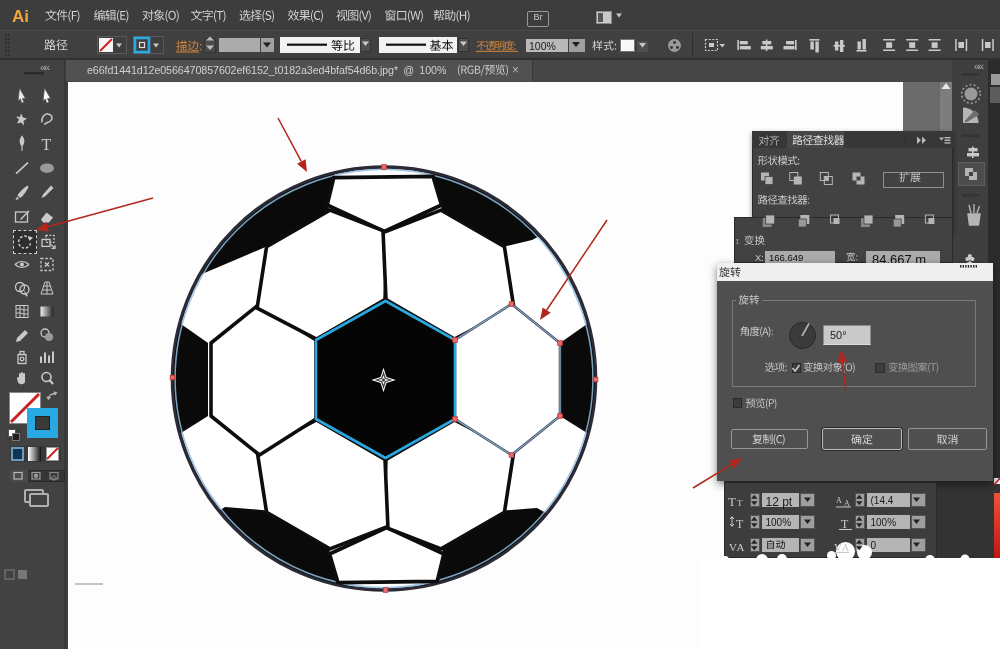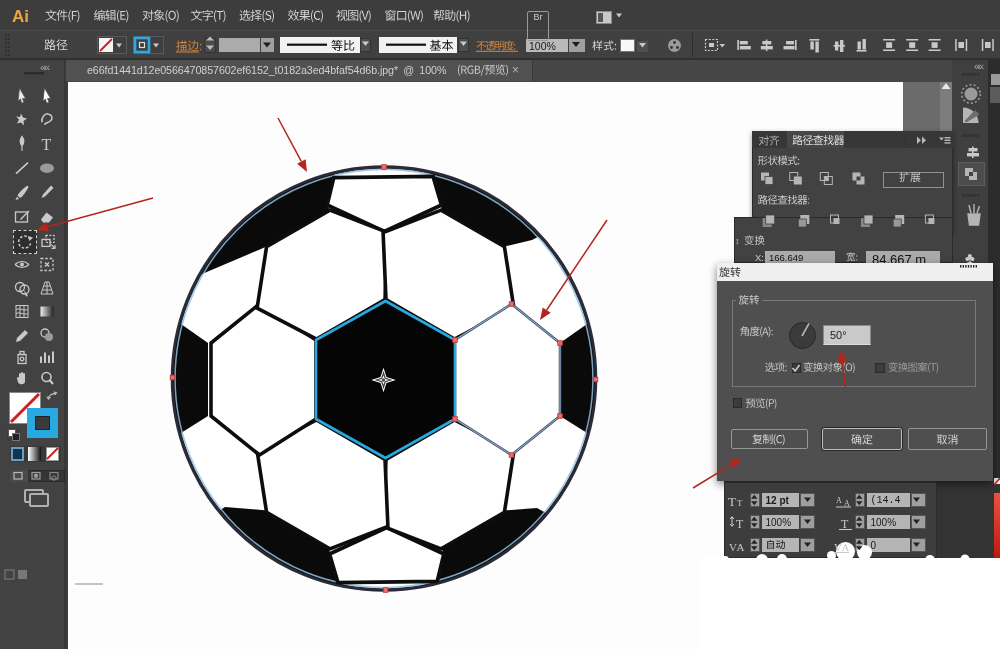--- a/index.html
+++ b/index.html
@@ -37,21 +37,21 @@
 <div class="a" style="left:569px;top:39px;width:16px;height:13px;background:#9f9f9f"></div>
 <div class="a" style="left:620px;top:39px;width:15px;height:13px;background:#f8f8f8;border:1px solid #777"></div>
 <div class="a" style="left:637px;top:41px;width:11px;height:11px;background:#4e4e4e"></div>
 <div class="a" style="left:222px;top:39.5px;font-size:10px;color:#222;white-space:pre;"></div>
 <div class="a" style="left:529px;top:40px;font-size:10.5px;color:#1a1a1a;white-space:pre;">100%</div>
 <div class="a" style="left:692px;top:33px;width:1px;height:24px;background:#2e2e2e"></div>
 <div class="a" style="left:87px;top:63.8px;font-size:10.7px;color:#cfcfcf;white-space:pre;letter-spacing:-0.08px">e66fd1441d12e0566470857602ef6152_t0182a3ed4bfaf54d6b.jpg* @ 100%</div>
 <div class="a" style="left:512px;top:62.5px;font-size:12px;color:#b5b5b5;white-space:pre;">×</div>
 <div class="a" style="left:974px;top:60px;font-size:11px;color:#a9a9a9;white-space:pre;letter-spacing:-2px">««</div>
 <div class="a" style="left:40px;top:60.5px;font-size:11px;color:#a9a9a9;white-space:pre;letter-spacing:-2px">««</div>
-<div class="a" style="left:527px;top:11px;width:22px;height:30px;border:1px solid #999;border-radius:2px;color:#ccc;font-size:9px;text-align:center;line-height:11px">Br</div>
+<div class="a" style="left:527px;top:11px;width:22px;height:16px;border:1px solid #999;border-radius:2px;color:#ccc;font-size:9px;text-align:center;line-height:11px">Br</div>
 <div class="a" style="left:596px;top:11px;width:16px;height:13px;background:#c9c9c9;border:1px solid #888"></div>
 <div class="a" style="left:598px;top:13px;width:5px;height:9px;background:#555"></div>
 <div class="a" style="left:751.5px;top:131px;width:201.5px;height:103px;background:#424242;border:1px solid #2a2a2a;box-shadow:0 2px 5px rgba(0,0,0,.4)"></div>
 <div class="a" style="left:751.5px;top:131px;width:201.5px;height:17px;background:#373737"></div>
 <div class="a" style="left:786.5px;top:131px;width:57px;height:17px;background:#474747"></div>
 <div class="a" style="left:883px;top:171.9px;width:61px;height:16.2px;border:1px solid #8f8f8f"></div>
 <div class="a" style="left:734px;top:217px;width:219px;height:46px;background:#424242;border:1px solid #2a2a2a"></div>
 <div class="a" style="left:765px;top:251px;width:70px;height:11.5px;background:#ababab"></div>
 <div class="a" style="left:866px;top:251px;width:74px;height:11.5px;background:#ababab"></div>
 <div class="a" style="left:769px;top:251.5px;font-size:9.5px;color:#111;white-space:pre;">166.649</div>
@@ -67,25 +67,25 @@
 <div class="a" style="left:791.6px;top:363.2px;width:9.6px;height:9.6px;background:#3c3c3c;border:1px solid #2a2a2a"></div>
 <div class="a" style="left:875px;top:363.2px;width:9.8px;height:9.6px;background:#3c3c3c;border:1px solid #2a2a2a"></div>
 <div class="a" style="left:732.7px;top:398.2px;width:9.6px;height:9.6px;background:#3c3c3c;border:1px solid #2a2a2a"></div>
 <div class="a" style="left:730.8px;top:429px;width:77px;height:20.4px;border:1px solid #969696;border-radius:2px"></div>
 <div class="a" style="left:822.4px;top:428.3px;width:79.7px;height:21.9px;border:1px solid #bdbdbd;border-radius:2px;outline:1px solid #282828;outline-offset:0px"></div>
 <div class="a" style="left:907.9px;top:428.3px;width:78.9px;height:21.9px;border:1px solid #969696;border-radius:2px"></div>
 <div class="a" style="left:724px;top:481px;width:213px;height:77px;background:#3d3d3d;border:1px solid #2a2a2a;border-top:2px solid #262626"></div>
 <div class="a" style="left:749.5px;top:493px;width:10.5px;height:14px;background:#9e9e9e;border:1px solid #555"></div>
 <div class="a" style="left:761.5px;top:493px;width:37.5px;height:14px;background:#b5b5b5"></div>
 <div class="a" style="left:799.5px;top:493px;width:15.5px;height:14px;background:#9e9e9e;border:1px solid #555"></div>
-<div class="a" style="left:765.5px;top:494.5px;font-size:10px;color:#1a1a1a;white-space:pre;font-weight:bold;">12 pt</div>
+<div class="a" style="left:765.5px;top:494.5px;font-size:12px;color:#1a1a1a;white-space:pre;">12 pt</div>
 <div class="a" style="left:854.5px;top:493px;width:10.5px;height:14px;background:#9e9e9e;border:1px solid #555"></div>
 <div class="a" style="left:866.5px;top:493px;width:43.5px;height:14px;background:#b5b5b5"></div>
 <div class="a" style="left:910.5px;top:493px;width:15.5px;height:14px;background:#9e9e9e;border:1px solid #555"></div>
-<div class="a" style="left:870.5px;top:494.5px;font-size:10px;color:#1a1a1a;white-space:pre;font-family:Liberation Mono, monospace;">(14.4</div>
+<div class="a" style="left:870.5px;top:494.5px;font-size:10px;color:#1a1a1a;white-space:pre;">(14.4</div>
 <div class="a" style="left:749.5px;top:515px;width:10.5px;height:14px;background:#9e9e9e;border:1px solid #555"></div>
 <div class="a" style="left:761.5px;top:515px;width:37.5px;height:14px;background:#b5b5b5"></div>
 <div class="a" style="left:799.5px;top:515px;width:15.5px;height:14px;background:#9e9e9e;border:1px solid #555"></div>
 <div class="a" style="left:765.5px;top:516.5px;font-size:10px;color:#1a1a1a;white-space:pre;">100%</div>
 <div class="a" style="left:854.5px;top:515px;width:10.5px;height:14px;background:#9e9e9e;border:1px solid #555"></div>
 <div class="a" style="left:866.5px;top:515px;width:43.5px;height:14px;background:#b5b5b5"></div>
 <div class="a" style="left:910.5px;top:515px;width:15.5px;height:14px;background:#9e9e9e;border:1px solid #555"></div>
 <div class="a" style="left:870.5px;top:516.5px;font-size:10px;color:#1a1a1a;white-space:pre;">100%</div>
 <div class="a" style="left:749.5px;top:538px;width:10.5px;height:14px;background:#9e9e9e;border:1px solid #555"></div>
 <div class="a" style="left:761.5px;top:538px;width:37.5px;height:14px;background:#b5b5b5"></div>

